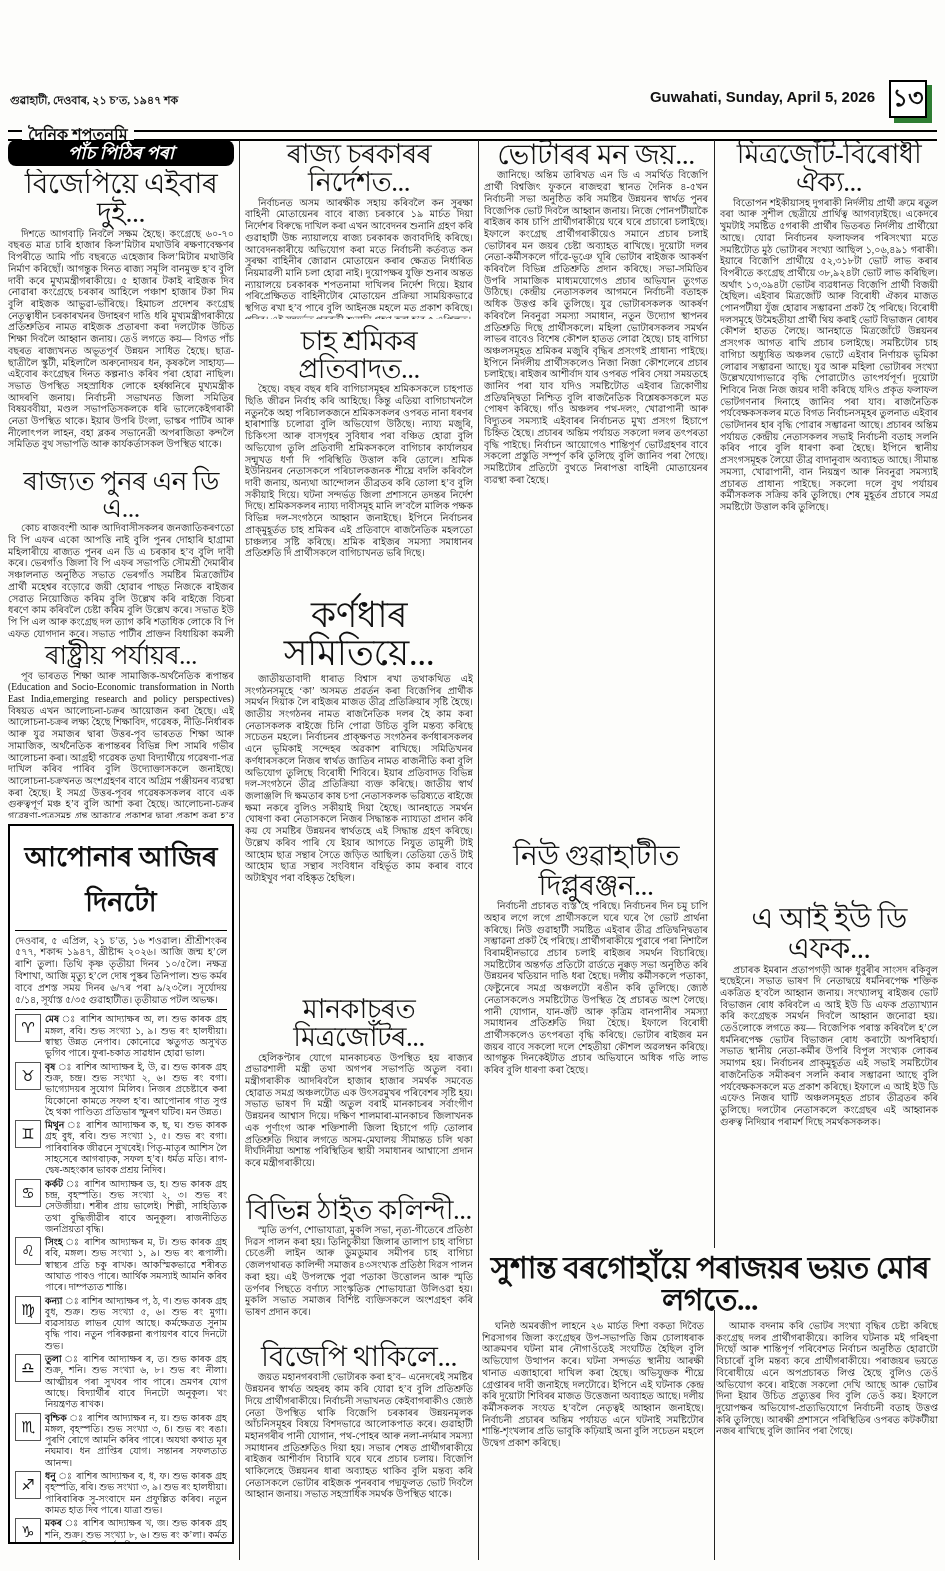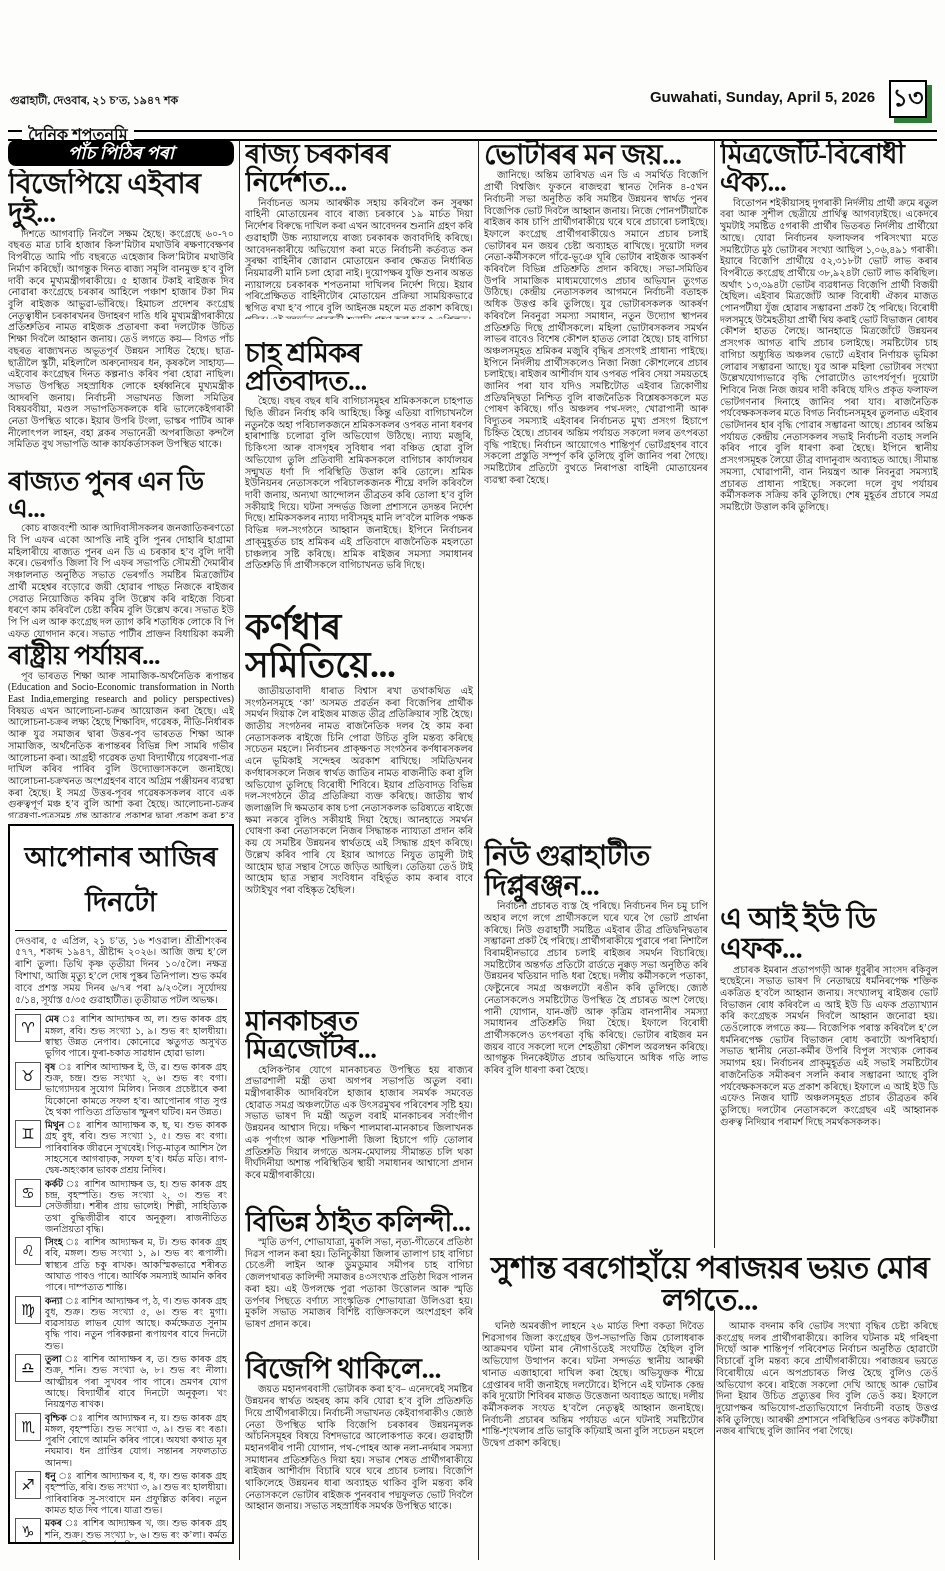--- a/index.html
+++ b/index.html
@@ -14,21 +14,21 @@
   .nameline{position:absolute;left:8px;right:8px;top:122px;display:flex;align-items:center;gap:4px;}
   .drule{height:7px;border-top:2px solid #000;border-bottom:2px solid #000;}
   .drule.short{width:14px;}
   .drule.long{flex:1;}
   .papername{font-size:16px;font-weight:bold;white-space:nowrap;padding:0 2px;}
   
   .vrule{position:absolute;width:1px;background:#222;}
   
   .col{position:absolute;top:140px;}
   .art{overflow:hidden;}
-  .art h2{margin:0;text-align:left;font-weight:bold;line-height:1.05;letter-spacing:-.5px;}
+  .art h2{margin:0;text-align:center;font-weight:normal;line-height:1.05;letter-spacing:-.5px;}
   .art .body{font-size:9.6px;line-height:11.7px;text-align:justify;text-indent:13px;overflow:hidden;}
   .banner{background:#000;color:#fff;border-radius:8px;text-align:center;font-weight:bold;font-style:italic;
           font-size:18px;line-height:26px;height:26px;margin-bottom:3px;}
   
   .horo{border:2px solid #000;margin-top:6px;padding:8px 5px;overflow:hidden;background:#fff;}
   .horo-title{text-align:center;font-size:27px;font-weight:bold;border-bottom:1.5px solid #000;
               padding-bottom:4px;margin:2px 0 4px;}
   .horo-intro{font-size:9.6px;line-height:11.8px;text-align:justify;border-bottom:1px solid #000;padding-bottom:4px;margin-bottom:4px;}
   .zrow{display:flex;gap:4px;margin-bottom:2px;}
   .zicon{flex:0 0 24px;height:26px;border:1px solid #555;display:flex;align-items:center;justify-content:center;
@@ -102,41 +102,41 @@
       <div class="zrow">
         <div class="zicon">♍</div>
         <div class="ztext"><b>কন্যা</b> ঃ <span>ৰাশিৰ আদ্যাক্ষৰ প, ঠ, ণ। শুভ কাৰক গ্ৰহ বুধ, শুক্ৰ। শুভ সংখ্যা ৫, ৬। শুভ ৰং মুগা। ব্যৱসায়ত লাভৰ যোগ আছে। কৰ্মক্ষেত্ৰত সুনাম বৃদ্ধি পাব। নতুন পৰিকল্পনা ৰূপায়ণৰ বাবে দিনটো শুভ।</span></div>
       </div>
       <div class="zrow">
         <div class="zicon">♎</div>
         <div class="ztext"><b>তুলা</b> ঃ <span>ৰাশিৰ আদ্যাক্ষৰ ৰ, ত। শুভ কাৰক গ্ৰহ শুক্ৰ, শনি। শুভ সংখ্যা ৬, ৮। শুভ ৰং নীলা। আত্মীয়ৰ পৰা সুখবৰ পাব পাৰে। ভ্ৰমণৰ যোগ আছে। বিদ্যাৰ্থীৰ বাবে দিনটো অনুকূল। খং নিয়ন্ত্ৰণত ৰাখক।</span></div>
       </div>
       <div class="zrow">
         <div class="zicon">♏</div>
-        <div class="ztext"><b>বৃশ্চিক</b> ঃ <span>ৰাশিৰ আদ্যাক্ষৰ ন, য়। শুভ কাৰক গ্ৰহ মঙ্গল, বৃহস্পতি। শুভ সংখ্যা ৩, ৯। শুভ ৰং ৰঙা। পুৰণি ৰোগে আমনি কৰিব পাৰে। অযথা কথাত মূৰ নঘমাব। ধন প্ৰাপ্তিৰ যোগ। সন্তানৰ সফলতাত আনন্দ।</span></div>
+        <div class="ztext"><b>বৃশ্চিক</b> ঃ <span>ৰাশিৰ আদ্যাক্ষৰ ন, য়। শুভ কাৰক গ্ৰহ মঙ্গল, বৃহস্পতি। শুভ সংখ্যা ৩, 6। শুভ ৰং ৰঙা। পুৰণি ৰোগে আমনি কৰিব পাৰে। অযথা কথাত মূৰ নঘমাব। ধন প্ৰাপ্তিৰ যোগ। সন্তানৰ সফলতাত আনন্দ।</span></div>
       </div>
       <div class="zrow">
         <div class="zicon">♐</div>
         <div class="ztext"><b>ধনু</b> ঃ <span>ৰাশিৰ আদ্যাক্ষৰ ব, ধ, ফ। শুভ কাৰক গ্ৰহ বৃহস্পতি, ৰবি। শুভ সংখ্যা ৩, ৯। শুভ ৰং হালধীয়া। পাৰিবাৰিক সু-সংবাদে মন প্ৰফুল্লিত কৰিব। নতুন কামত হাত দিব পাৰে। যাত্ৰা শুভ।</span></div>
       </div>
       <div class="zrow">
         <div class="zicon">♑</div>
         <div class="ztext"><b>মকৰ</b> ঃ <span>ৰাশিৰ আদ্যাক্ষৰ খ, জ। শুভ কাৰক গ্ৰহ শনি, শুক্ৰ। শুভ সংখ্যা ৮, ৬। শুভ ৰং ক’লা। কৰ্মত ব্যস্ততা বাঢ়িব। অৰ্থৰ চিন্তা দূৰ হ’ব। বন্ধুৰ সহায়ত আগুৱাই যাব পাৰিব।</span></div>
       </div>
 
     </div>
   </div>
 
   <div class="col" style="left:245px;width:228px">
     <div class="art">
       <h2 style="font-size:27px">ৰাজ্য চৰকাৰৰ নিৰ্দেশত...</h2>
       <div class="body" style="height:122px">নিৰ্বাচনত অসম আৰক্ষীক সহায় কৰিবলৈ কন সুৰক্ষা বাহিনী মোতায়েনৰ বাবে ৰাজ্য চৰকাৰে ১৯ মাৰ্চত দিয়া নিৰ্দেশৰ বিৰুদ্ধে দাখিল কৰা এখন আবেদনৰ শুনানি গ্ৰহণ কৰি গুৱাহাটী উচ্চ ন্যায়ালয়ে ৰাজ্য চৰকাৰক জবাবদিহি কৰিছে। আবেদনকাৰীয়ে অভিযোগ কৰা মতে নিৰ্বাচনী কৰ্তব্যত কন সুৰক্ষা বাহিনীৰ জোৱান মোতায়েন কৰাৰ ক্ষেত্ৰত নিৰ্ধাৰিত নিয়মাৱলী মানি চলা হোৱা নাই। দুয়োপক্ষৰ যুক্তি শুনাৰ অন্তত ন্যায়ালয়ে চৰকাৰক শপতনামা দাখিলৰ নিৰ্দেশ দিয়ে। ইয়াৰ পৰিপ্ৰেক্ষিতত বাহিনীটোৰ মোতায়েন প্ৰক্ৰিয়া সাময়িকভাৱে স্থগিত ৰখা হ’ব পাৰে বুলি আইনজ্ঞ মহলে মত প্ৰকাশ কৰিছে। পৰিব। এই সন্দৰ্ভত পৰৱৰ্তী শুনানি গ্ৰহণ কৰা হ’ব ৫ এপ্ৰিলত।</div>
     </div>
     <div class="art">
-      <h2 style="font-size:27px;margin-top:20px">চাহ শ্ৰমিকৰ প্ৰতিবাদত...</h2>
+      <h2 style="font-size:27px;margin-top:8px">চাহ শ্ৰমিকৰ প্ৰতিবাদত...</h2>
       <div class="body" style="height:210px">হৈছে। বছৰ বছৰ ধৰি বাগিচাসমূহৰ শ্ৰমিকসকলে চাহপাত ছিঙি জীৱন নিৰ্বাহ কৰি আহিছে। কিন্তু এতিয়া বাগিচাখনলৈ নতুনকৈ অহা পৰিচালকজনে শ্ৰমিকসকলৰ ওপৰত নানা ধৰণৰ হাৰাশাস্তি চলোৱা বুলি অভিযোগ উঠিছে। ন্যায্য মজুৰি, চিকিৎসা আৰু বাসগৃহৰ সুবিধাৰ পৰা বঞ্চিত হোৱা বুলি অভিযোগ তুলি প্ৰতিবাদী শ্ৰমিকসকলে বাগিচাৰ কাৰ্যালয়ৰ সন্মুখত ধৰ্ণা দি পৰিস্থিতি উত্তাল কৰি তোলে। শ্ৰমিক ইউনিয়নৰ নেতাসকলে পৰিচালকজনক শীঘ্ৰে বদলি কৰিবলৈ দাবী জনায়, অন্যথা আন্দোলন তীব্ৰতৰ কৰি তোলা হ’ব বুলি সকীয়াই দিয়ে। ঘটনা সন্দৰ্ভত জিলা প্ৰশাসনে তদন্তৰ নিৰ্দেশ দিছে। শ্ৰমিকসকলৰ ন্যায্য দাবীসমূহ মানি ল’বলৈ মালিক পক্ষক বিভিন্ন দল-সংগঠনে আহ্বান জনাইছে। ইপিনে নিৰ্বাচনৰ প্ৰাক্‌মুহূৰ্তত চাহ শ্ৰমিকৰ এই প্ৰতিবাদে ৰাজনৈতিক মহলতো চাঞ্চল্যৰ সৃষ্টি কৰিছে। শ্ৰমিক ৰাইজৰ সমস্যা সমাধানৰ প্ৰতিশ্ৰুতি দি প্ৰাৰ্থীসকলে বাগিচাখনত ভৰি দিছে।</div>
     </div>
     <div class="art">
       <h2 style="font-size:36px;margin-top:4px">কৰ্ণধাৰ সমিতিয়ে...</h2>
       <div class="body" style="height:318px">জাতীয়তাবাদী ধাৰাত বিশ্বাস ৰখা তথাকথিত এই সংগঠনসমূহে ‘কা’ অসমত প্ৰৱৰ্তন কৰা বিজেপিৰ প্ৰাৰ্থীক সমৰ্থন দিয়াক লৈ ৰাইজৰ মাজত তীব্ৰ প্ৰতিক্ৰিয়াৰ সৃষ্টি হৈছে। জাতীয় সংগঠনৰ নামত ৰাজনৈতিক দলৰ হৈ কাম কৰা নেতাসকলক ৰাইজে চিনি পোৱা উচিত বুলি মন্তব্য কৰিছে সচেতন মহলে। নিৰ্বাচনৰ প্ৰাক্‌ক্ষণত সংগঠনৰ কৰ্ণধাৰসকলৰ এনে ভূমিকাই সন্দেহৰ অৱকাশ ৰাখিছে। সমিতিখনৰ কৰ্ণধাৰসকলে নিজৰ স্বাৰ্থত জাতিৰ নামত ৰাজনীতি কৰা বুলি অভিযোগ তুলিছে বিৰোধী শিবিৰে। ইয়াৰ প্ৰতিবাদত বিভিন্ন দল-সংগঠনে তীব্ৰ প্ৰতিক্ৰিয়া ব্যক্ত কৰিছে। জাতীয় স্বাৰ্থ জলাঞ্জলি দি ক্ষমতাৰ কাষ চপা নেতাসকলক ভৱিষ্যতে ৰাইজে ক্ষমা নকৰে বুলিও সকীয়াই দিয়া হৈছে। আনহাতে সমৰ্থন ঘোষণা কৰা নেতাসকলে নিজৰ সিদ্ধান্তক ন্যায্যতা প্ৰদান কৰি কয় যে সমষ্টিৰ উন্নয়নৰ স্বাৰ্থতহে এই সিদ্ধান্ত গ্ৰহণ কৰিছে। উল্লেখ কৰিব পাৰি যে ইয়াৰ আগতে নিযুত তামুলী টাই আহোম ছাত্ৰ সন্থাৰ সৈতে জড়িত আছিল। তেতিয়া তেওঁ টাই আহোম ছাত্ৰ সন্থাৰ সংবিধান বহিৰ্ভূত কাম কৰাৰ বাবে অটাইখুব পৰা বহিষ্কৃত হৈছিল।</div>
     </div>
     <div class="art">
       <h2 style="font-size:27px;margin-top:4px">মানকাচৰত মিত্ৰজোঁটৰ...</h2>
       <div class="body" style="height:140px">হেলিকপ্টাৰ যোগে মানকাচৰত উপস্থিত হয় ৰাজ্যৰ প্ৰভাৱশালী মন্ত্ৰী তথা অগপৰ সভাপতি অতুল বৰা। মন্ত্ৰীগৰাকীক আদৰিবলৈ হাজাৰ হাজাৰ সমৰ্থক সমবেত হোৱাত সমগ্ৰ অঞ্চলটোত এক উৎসৱমুখৰ পৰিবেশৰ সৃষ্টি হয়। সভাত ভাষণ দি মন্ত্ৰী অতুল বৰাই মানকাচৰৰ সৰ্বাংগীণ উন্নয়নৰ আশ্বাস দিয়ে। দক্ষিণ শালমাৰা-মানকাচৰ জিলাখনক এক পূৰ্ণাংগ আৰু শক্তিশালী জিলা হিচাপে গঢ়ি তোলাৰ প্ৰতিশ্ৰুতি দিয়াৰ লগতে অসম-মেঘালয় সীমান্তত চলি থকা দীৰ্ঘদিনীয়া অশান্ত পৰিস্থিতিৰ স্থায়ী সমাধানৰ আশ্বাসো প্ৰদান কৰে মন্ত্ৰীগৰাকীয়ে।</div>
     </div>

